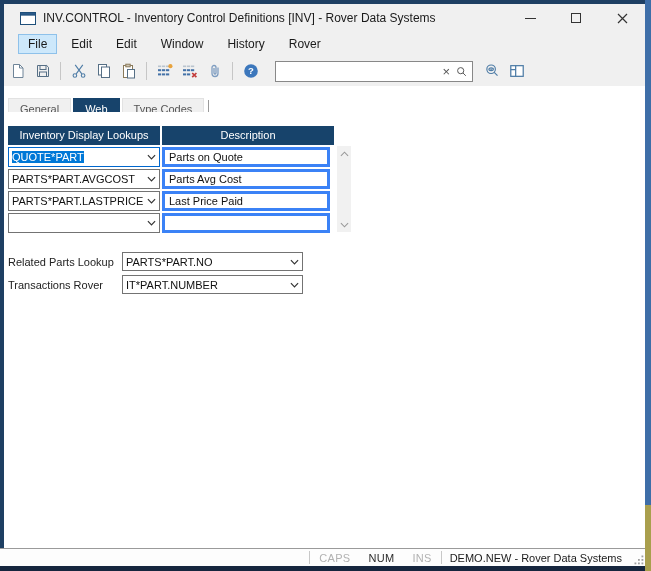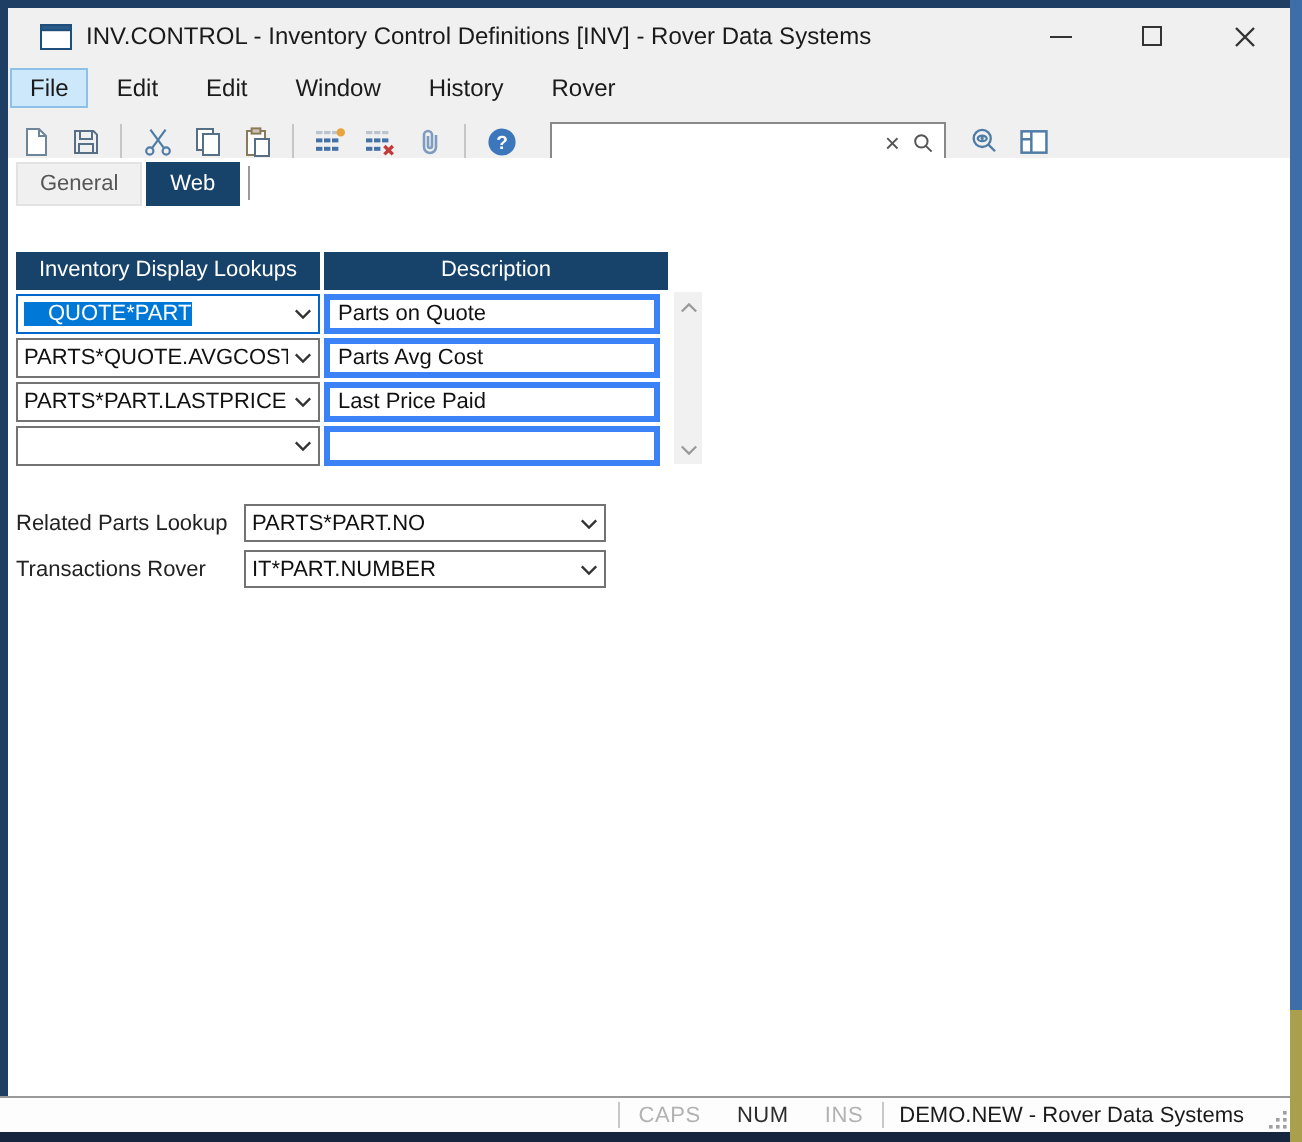--- a/index.html
+++ b/index.html
@@ -27,21 +27,21 @@
   }
   .app-icon { width:16px; height:13px; margin-right:7px; flex:0 0 auto; }
   .title-text { font-size:12px; color:#1a1a1a; white-space:nowrap; }
   .win-controls { position:absolute; right:0; top:0; height:28px; display:flex; }
   .win-btn { width:46px; height:28px; display:flex; align-items:center; justify-content:center; cursor:default; }
   .min-glyph { width:11px; height:1px; background:#333; }
   .max-glyph { width:10px; height:10px; border:1px solid #333; background:transparent; }
 
   .menubar {
     position:absolute; left:0; top:28px; width:100%; height:24px;
-    background:#f0f0f0; display:flex; align-items:center; padding-left:5px;
+    background:#f0f0f0; display:flex; align-items:center; padding-left:18px;
     font-size:12px; color:#1a1a1a;
   }
   .menu-item { padding:3px 10px; margin-right:4px; }
   .menu-item.active { background:#cde8fb; border:1px solid #8ec1ea; padding:2px 9px; }
 
   .toolbar {
     position:absolute; left:0; top:52px; width:100%; height:30px;
     background:#f0f0f0; display:flex; align-items:center; padding-left:5px;
   }
   .tool-btn { width:23px; height:22px; display:flex; align-items:center; justify-content:center; margin:0 1px; }
@@ -54,21 +54,21 @@
   .search-box input {
     flex:1; border:none; outline:none; height:17px; font-size:11px; padding:0 4px; min-width:0;
     font-family:"Liberation Sans","DejaVu Sans",sans-serif;
   }
   .search-clear { font-size:13px; color:#555; padding:0 4px; line-height:1; }
   .search-mag { width:18px; display:flex; align-items:center; justify-content:center; border-left:0; padding-right:3px; }
   .search-mag svg { width:13px; height:13px; }
   .after-search { margin-left:7px; }
 
   .tabstrip {
-    position:absolute; left:0; top:75px; width:100%; height:26px;
+    position:absolute; left:0; top:92px; width:100%; height:26px;
     background:#ffffff; display:flex; align-items:flex-start; padding-left:8px; padding-top:2px;
     font-size:11px;
   }
   .tab { padding:4px 11px; color:#555; background:#f0f0f0; border:1px solid #e2e2e2; margin-right:2px; }
   .tab.active { background:#17436b; color:#fff; border-color:#17436b; }
   .tab-divider { width:1px; height:17px; background:#9a9a9a; margin-left:2px; margin-top:2px; }
 
   .content { position:absolute; left:0; top:108px; width:100%; height:436px; background:#fff; }
 
   .lookup-table { position:absolute; left:8px; top:14px; }
@@ -82,21 +82,21 @@
   .trow { display:flex; margin-top:2px; align-items:center; }
   .combo {
     background:#fff; border:1px solid #737373; height:20px;
     display:flex; align-items:center;
   }
   .combo.w-main { width:152px; margin-right:2px; }
   .combo .val { flex:1; font-size:11px; padding:0 3px; white-space:nowrap; overflow:hidden; color:#111; }
   .combo .chev { width:15px; display:flex; align-items:center; justify-content:center; flex:0 0 auto; }
   .combo .chev svg { width:9px; height:6px; }
   .combo.focused { border-color:#0066cc; }
-  .combo .val .sel { background:#0078d7; color:#fff;padding-left:12px; }
+  .combo .val .sel { background:#0078d7; color:#fff; }
   .desc-input {
     width:168px; height:20px; border:3px solid #3b82f6; font-size:11px; padding:0 4px;
     font-family:Liberation Sans, sans-serif; color:#111; outline:none;
   }
   .vscroll {
     position:absolute; left:337px; top:34px; width:14px; height:86px; background:#f1f1f1;
     display:flex; flex-direction:column; justify-content:space-between; align-items:center;
   }
   .scroll-btn { width:14px; height:15px; display:flex; align-items:center; justify-content:center; }
   .scroll-btn svg { width:9px; height:6px; }
@@ -265,20 +265,21 @@
       <svg viewBox="0 0 18 16" fill="none" stroke="#4e7ca6" stroke-width="1.4">
           <rect x="2" y="2" width="14" height="12" fill="#fff"></rect>
           <path d="M7.5 2v12M2 6.5h5.5"></path>
         </svg>
     </div>
   </div>
 
   <div class="tabstrip">
     <div class="tab">General</div>
     <div class="tab active">Web</div>
+    <div class="tab">Type Codes</div>
     <div class="tab-divider"></div>
   </div>
 
   <div class="content">
 
     <div class="lookup-table">
       <div class="thead">
         <div class="th c1">Inventory Display Lookups</div>
         <div class="th c2">Description</div>
       </div>
@@ -290,21 +291,21 @@
               <svg viewBox="0 0 10 6" fill="none" stroke="#333" stroke-width="1.3">
                 <path d="M1 1l4 4 4-4"></path>
               </svg>
             </span>
         </div>
         <input class="desc-input" value="Parts on Quote" style="">
       </div>
 
       <div class="trow">
         <div class="combo w-main">
-          <span class="val">PARTS*QUOTE.AVGCOST</span>
+          <span class="val">PARTS*PART.AVGCOST</span>
           <span class="chev">
               <svg viewBox="0 0 10 6" fill="none" stroke="#333" stroke-width="1.3">
                 <path d="M1 1l4 4 4-4"></path>
               </svg>
             </span>
         </div>
         <input class="desc-input" value="Parts Avg Cost" style="">
       </div>
 
       <div class="trow">

